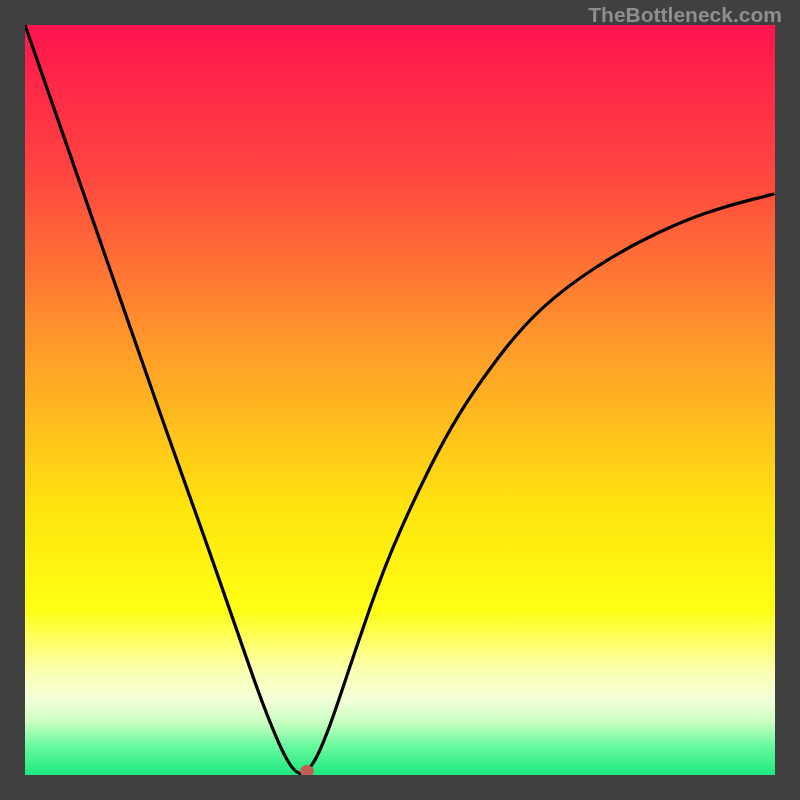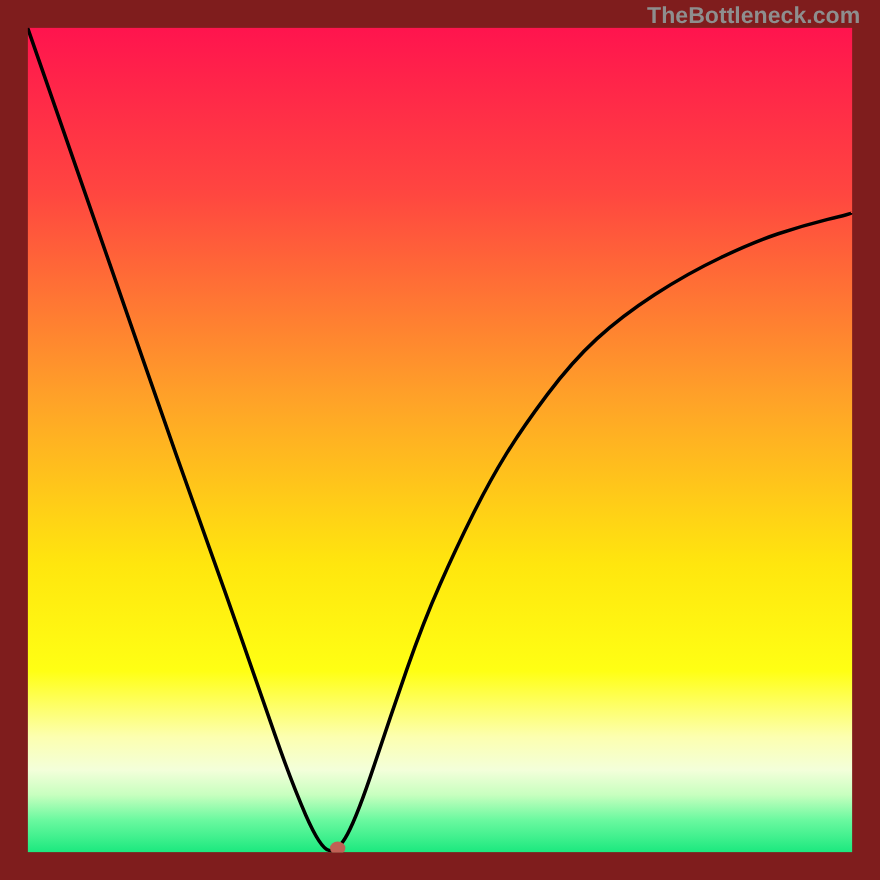--- a/index.html
+++ b/index.html
@@ -7,21 +7,21 @@
     padding: 0;
     width: 800px;
     height: 800px;
     background: #000;
     font-family: Arial, Helvetica, sans-serif;
   }
   .outer {
     position: relative;
     width: 800px;
     height: 800px;
-    background: #7f1d1d;
+    background: #404040;
   }
   .plot-area {
     position: absolute;
     left: 25px;
     top: 25px;
     width: 750px;
     height: 750px;
     overflow: hidden;
   }
   .gradient {

